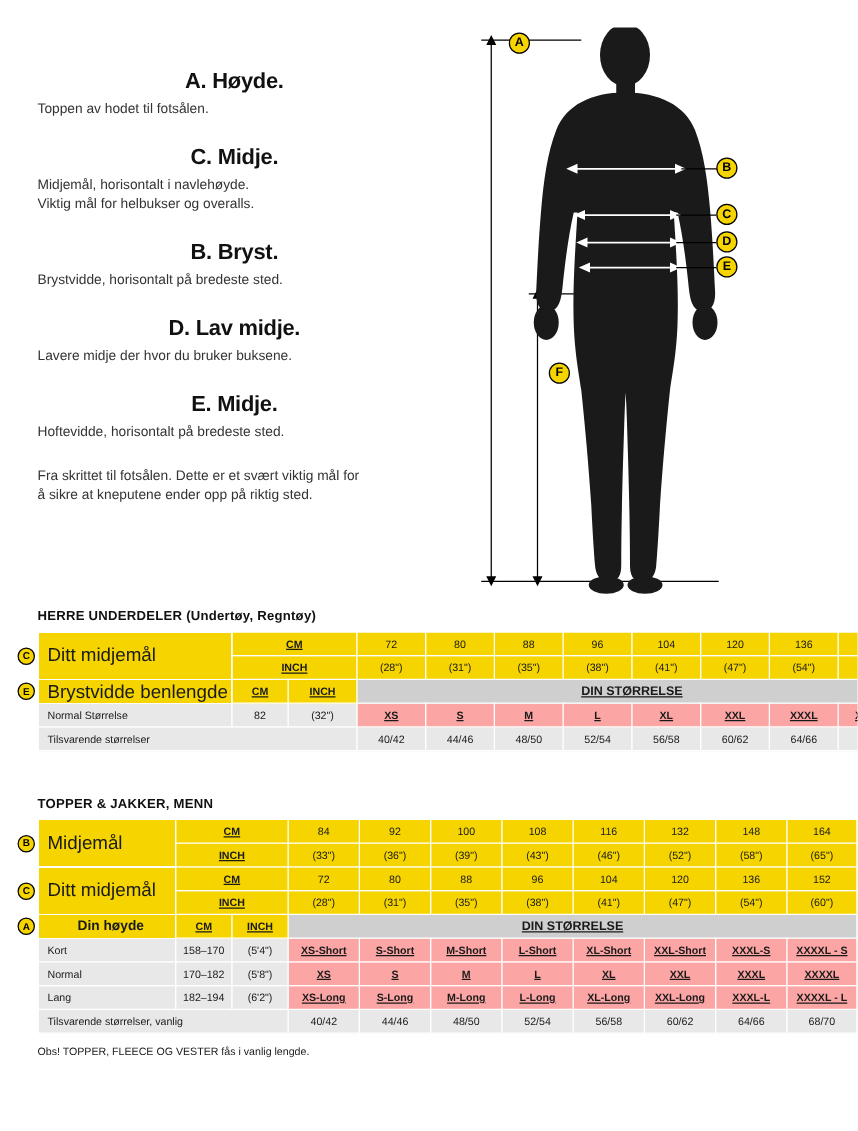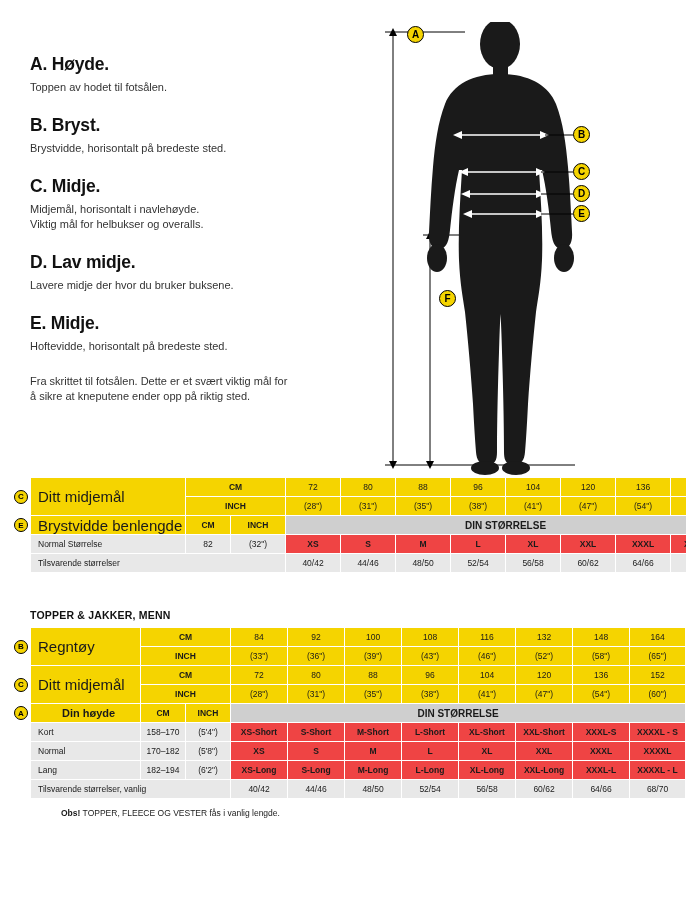--- a/index.html
+++ b/index.html
@@ -10,21 +10,21 @@
     font-family: "Liberation Sans", sans-serif;
     color: #1a1a1a;
   }
   .page { position: relative; width: 686px; height: 905px; overflow: hidden; }
 
   
   .top { display: flex; padding: 22px 0 0 0; }
   .legend { width: 345px; padding-left: 30px; padding-top: 32px; }
   .legend h3 {
     font-size: 17.5px; font-weight: bold; margin: 0 0 5px 0;
-    letter-spacing: -0.2px; color: #111;
+    letter-spacing: -0.2px; color: #111; text-align: center;
   }
   .legend p {
     font-size: 11px; line-height: 15px; margin: 0 0 20px 0; color: #333;
   }
   .legend .blk:last-child p { margin-bottom: 16px; }
 
   
   .figure { position: relative; width: 330px; height: 455px; }
   .figure svg { position: absolute; top: 0; left: 0; }
   .badge {
@@ -41,59 +41,59 @@
     margin: 10px 0 6px 22px; color: #111;
   }
   table { border-collapse: collapse; width: 655px; margin-left: 22px; table-layout: fixed; }
   td, th {
     border: 1px solid #ffffff;
     font-size: 8.5px; text-align: center; height: 19px; padding: 0 2px;
     font-weight: normal; color: #1a1a1a;
   }
   .yellow { background: #f5d400; }
   .yellow-b { background: #f5d400; font-weight: bold; }
-  .grey { background: #ef4444; }
+  .grey { background: #fca5a5; }
   .grey-d { background: #cfcfcf; }
   .lgrey { background: #e8e8e8; text-align: center; }
   .left { text-align: left; padding-left: 7px; }
-  .bold { font-weight: bold; }
+  .bold { font-weight: bold; text-decoration: underline; }
   .big { font-size: 11px; font-weight: bold; padding-left: 24px; }
   .mid { font-size: 15px; font-weight: normal; }
 
   .rowlabel-cell { position: relative; }
   .rl-badge {
     position: absolute; left: -17px; top: 50%; transform: translateY(-50%);
     width: 14px; height: 14px; border-radius: 50%; background: #f5d400;
     border: 1px solid #000; font-size: 8px; font-weight: bold;
     display: flex; align-items: center; justify-content: center; color: #000;
   }
   .note { font-size: 8.5px; margin: 9px 0 0 22px; color: #1a1a1a; }
-  .note b { font-weight: bold; margin-left: 31px; }
+  .note b { font-weight: normal; }
   .spacer { height: 26px; }
 </style>
 </head>
 <body>
 
 <div class="page">
 
   <div class="top">
 
     <div class="legend">
       <div class="blk">
         <h3>A. Høyde.</h3>
         <p>Toppen av hodet til fotsålen.</p>
       </div>
       <div class="blk">
-        <h3>B. Bryst.</h3>
-        <p>Brystvidde, horisontalt på bredeste sted.</p>
-      </div>
-      <div class="blk">
         <h3>C. Midje.</h3>
         <p style="white-space:pre-line">Midjemål, horisontalt i navlehøyde.
 Viktig mål for helbukser og overalls.</p>
+      </div>
+      <div class="blk">
+        <h3>B. Bryst.</h3>
+        <p>Brystvidde, horisontalt på bredeste sted.</p>
       </div>
       <div class="blk">
         <h3>D. Lav midje.</h3>
         <p>Lavere midje der hvor du bruker buksene.</p>
       </div>
       <div class="blk">
         <h3>E. Midje.</h3>
         <p>Hoftevidde, horisontalt på bredeste sted.</p>
       </div>
       <div class="blk">
@@ -185,20 +185,21 @@
       <div class="badge" style="left:62px; top:4px;">A</div>
       <div class="badge" style="left:228px; top:104px;">B</div>
       <div class="badge" style="left:228px; top:141px;">C</div>
       <div class="badge" style="left:228px; top:163px;">D</div>
       <div class="badge" style="left:228px; top:183px;">E</div>
       <div class="badge" style="left:94px; top:268px;">F</div>
     </div>
   </div>
 
   <div class="tablewrap">
+    <div class="tbl-title">HERRE UNDERDELER (Undertøy, Regntøy)</div>
 
     <table>
       <colgroup>
         <col style="width:155px">
           <col style="width:45px">
           <col style="width:55px">
         <col style="width:55px">
           <col style="width:55px">
           <col style="width:55px">
         <col style="width:55px">
@@ -287,21 +288,21 @@
         <col style="width:57px">
           <col style="width:57px">
           <col style="width:57px">
         <col style="width:57px">
           <col style="width:56px">
       </colgroup>
       <tbody>
           <tr>
         <td class="yellow-b left rowlabel-cell" rowspan="2">
           <span class="rl-badge">B</span>
-          <span class="mid">Regntøy</span>
+          <span class="mid">Midjemål</span>
         </td>
         <td class="yellow bold" colspan="2">CM</td>
         <td class="yellow">84</td>
         <td class="yellow">92</td>
         <td class="yellow">100</td>
         <td class="yellow">108</td>
         <td class="yellow">116</td>
         <td class="yellow">132</td>
         <td class="yellow">148</td>
         <td class="yellow">164</td>

